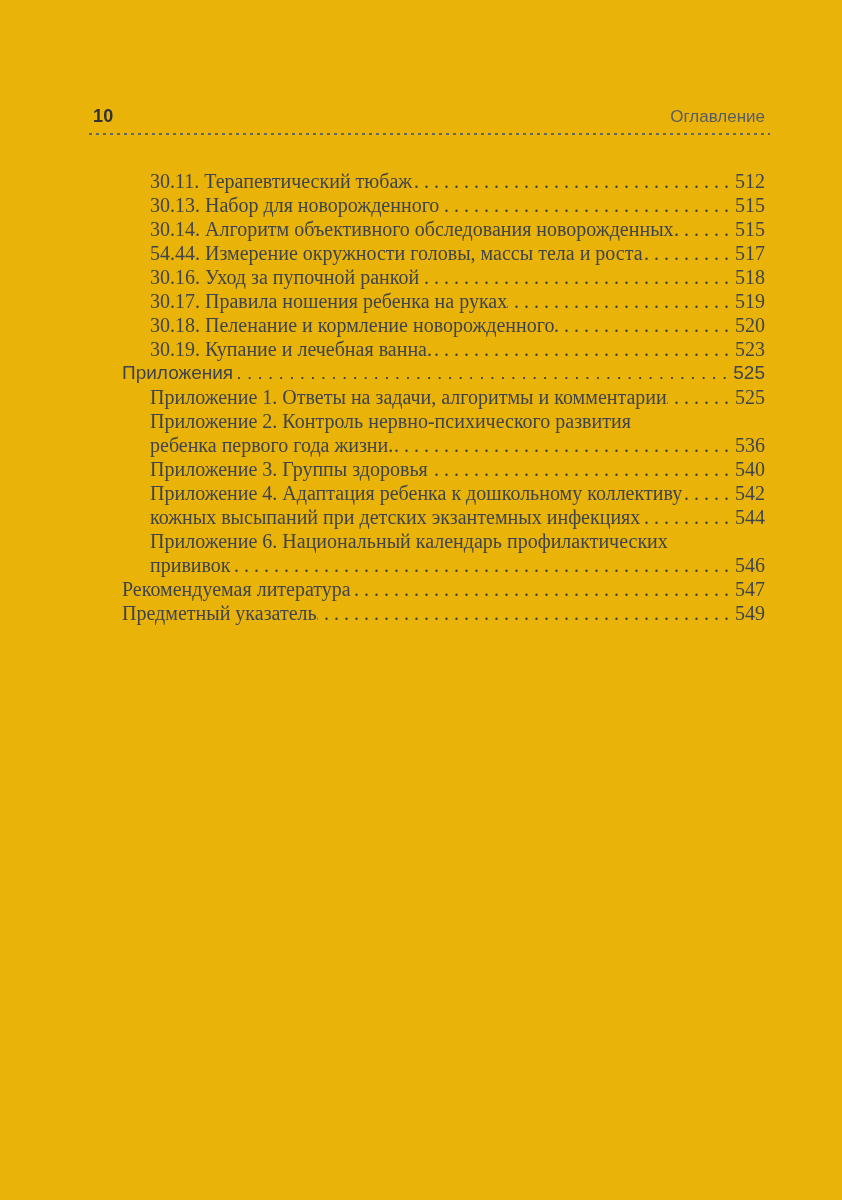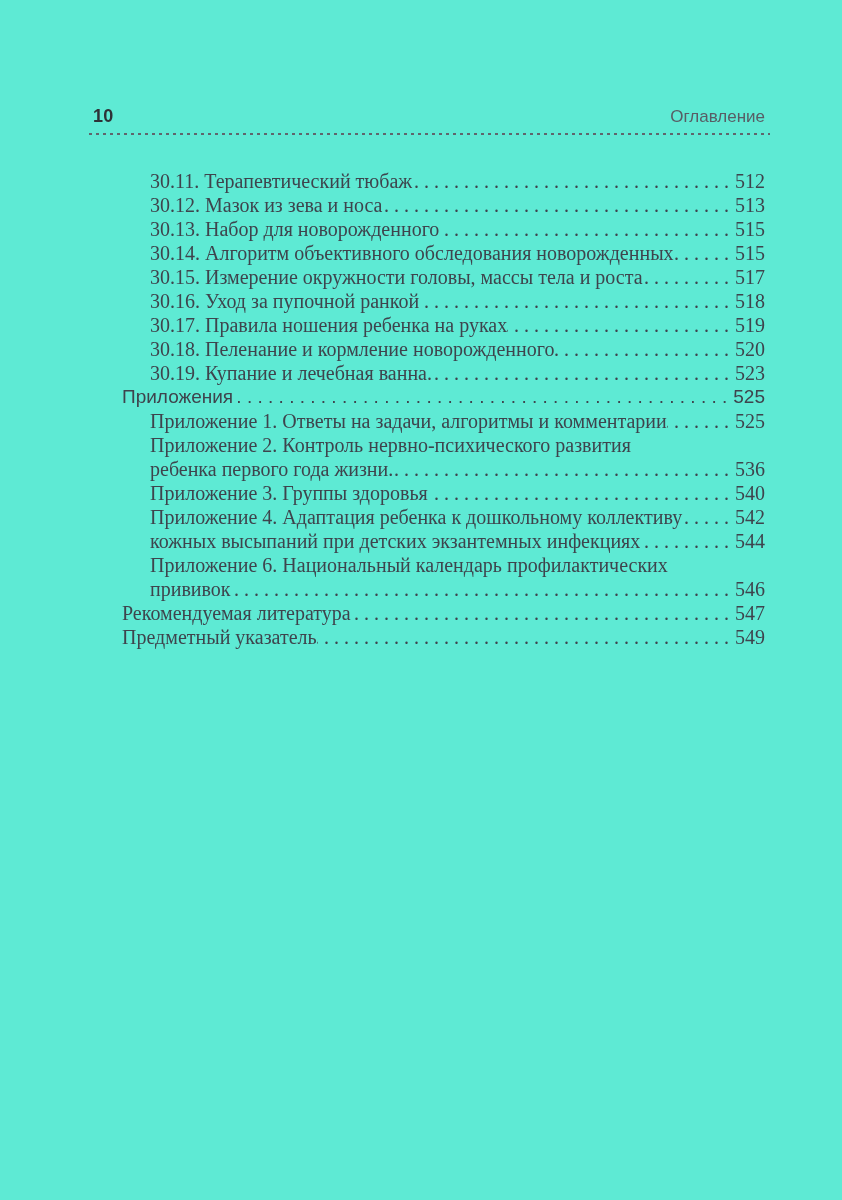--- a/index.html
+++ b/index.html
@@ -7,21 +7,21 @@
   body {
     width: 842px;
     height: 1200px;
     position: relative;
     font-family: "Liberation Serif", serif;
     overflow: hidden;
   }
   .page {
     width: 842px;
     height: 1200px;
-    background: #5eead4;
+    background: #eab308;
     padding: 78px 77px 40px 93px;
   }
   
   .page-header {
     display: flex;
     justify-content: space-between;
     align-items: baseline;
     font-family: "Liberation Sans", sans-serif;
     line-height: 22px;
   }
@@ -90,36 +90,31 @@
 
   <div class="dotted-rule"></div>
 
   <main class="toc">
       <div class="toc-line indent">
         <span class="entry-text">30.11. Терапевтический тюбаж</span>
         <span class="leader"></span>
         <span class="page-num">512</span>
       </div>
       <div class="toc-line indent">
-        <span class="entry-text">30.12. Мазок из зева и носа</span>
-        <span class="leader"></span>
-        <span class="page-num">513</span>
-      </div>
-      <div class="toc-line indent">
         <span class="entry-text">30.13. Набор для новорожденного</span>
         <span class="leader"></span>
         <span class="page-num">515</span>
       </div>
       <div class="toc-line indent">
         <span class="entry-text">30.14. Алгоритм объективного обследования новорожденных</span>
         <span class="leader"></span>
         <span class="page-num">515</span>
       </div>
       <div class="toc-line indent">
-        <span class="entry-text">30.15. Измерение окружности головы, массы тела и роста</span>
+        <span class="entry-text">54.44. Измерение окружности головы, массы тела и роста</span>
         <span class="leader"></span>
         <span class="page-num">517</span>
       </div>
       <div class="toc-line indent">
         <span class="entry-text">30.16. Уход за пупочной ранкой</span>
         <span class="leader"></span>
         <span class="page-num">518</span>
       </div>
       <div class="toc-line indent">
         <span class="entry-text">30.17. Правила ношения ребенка на руках</span>

